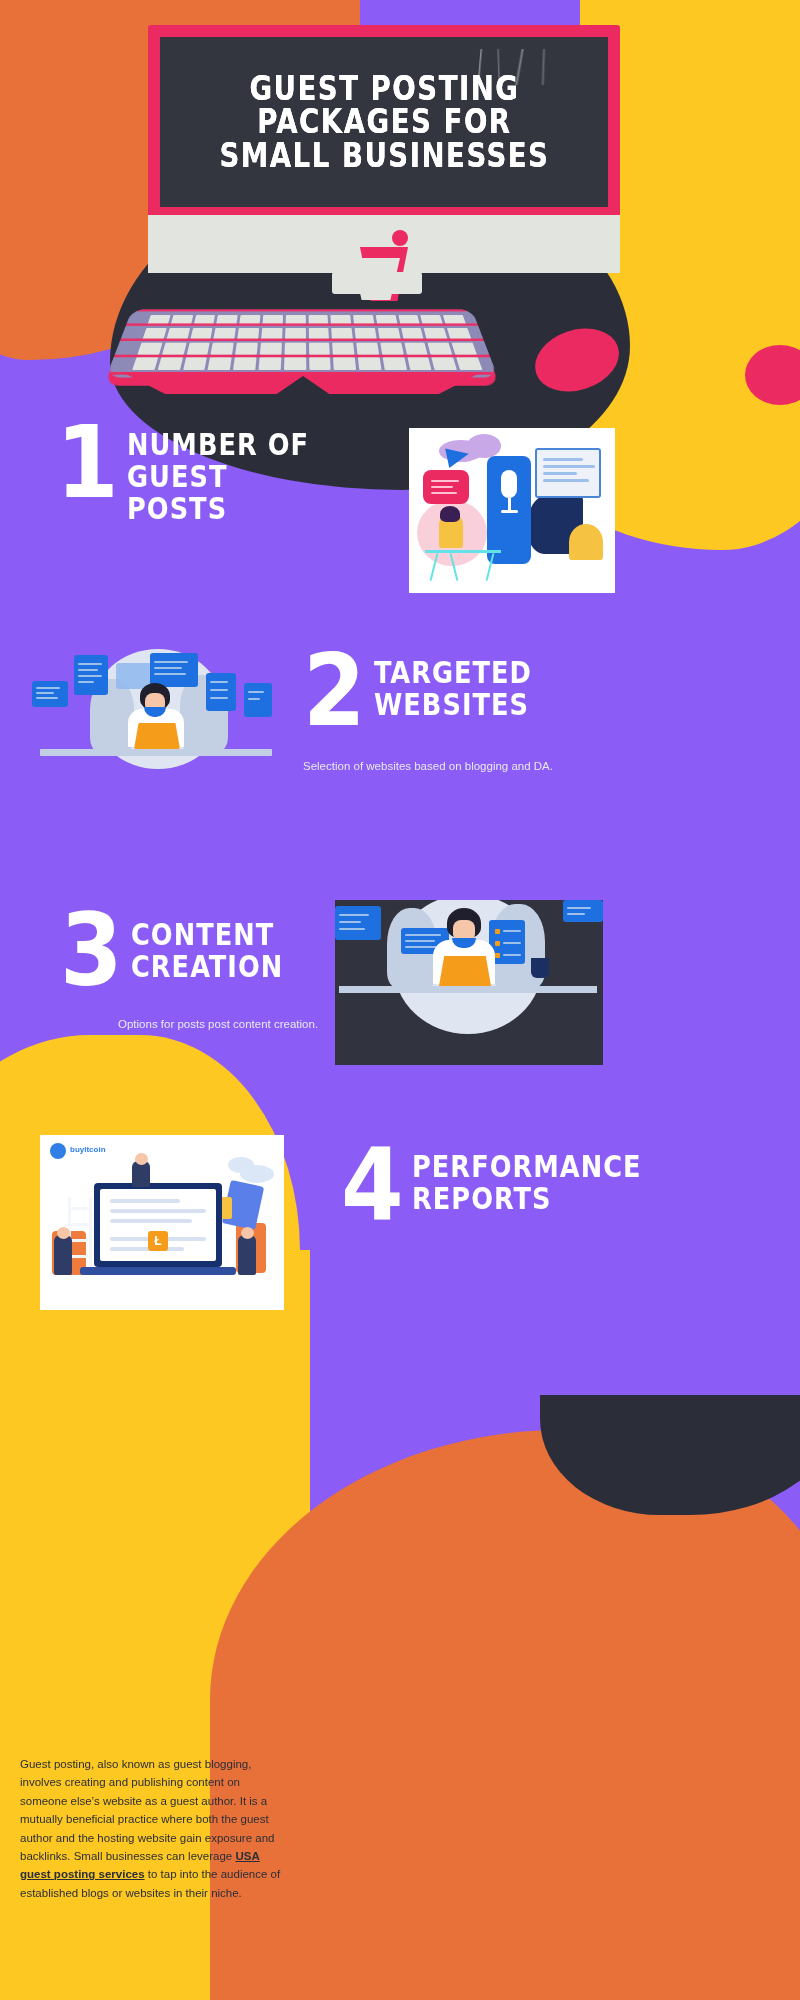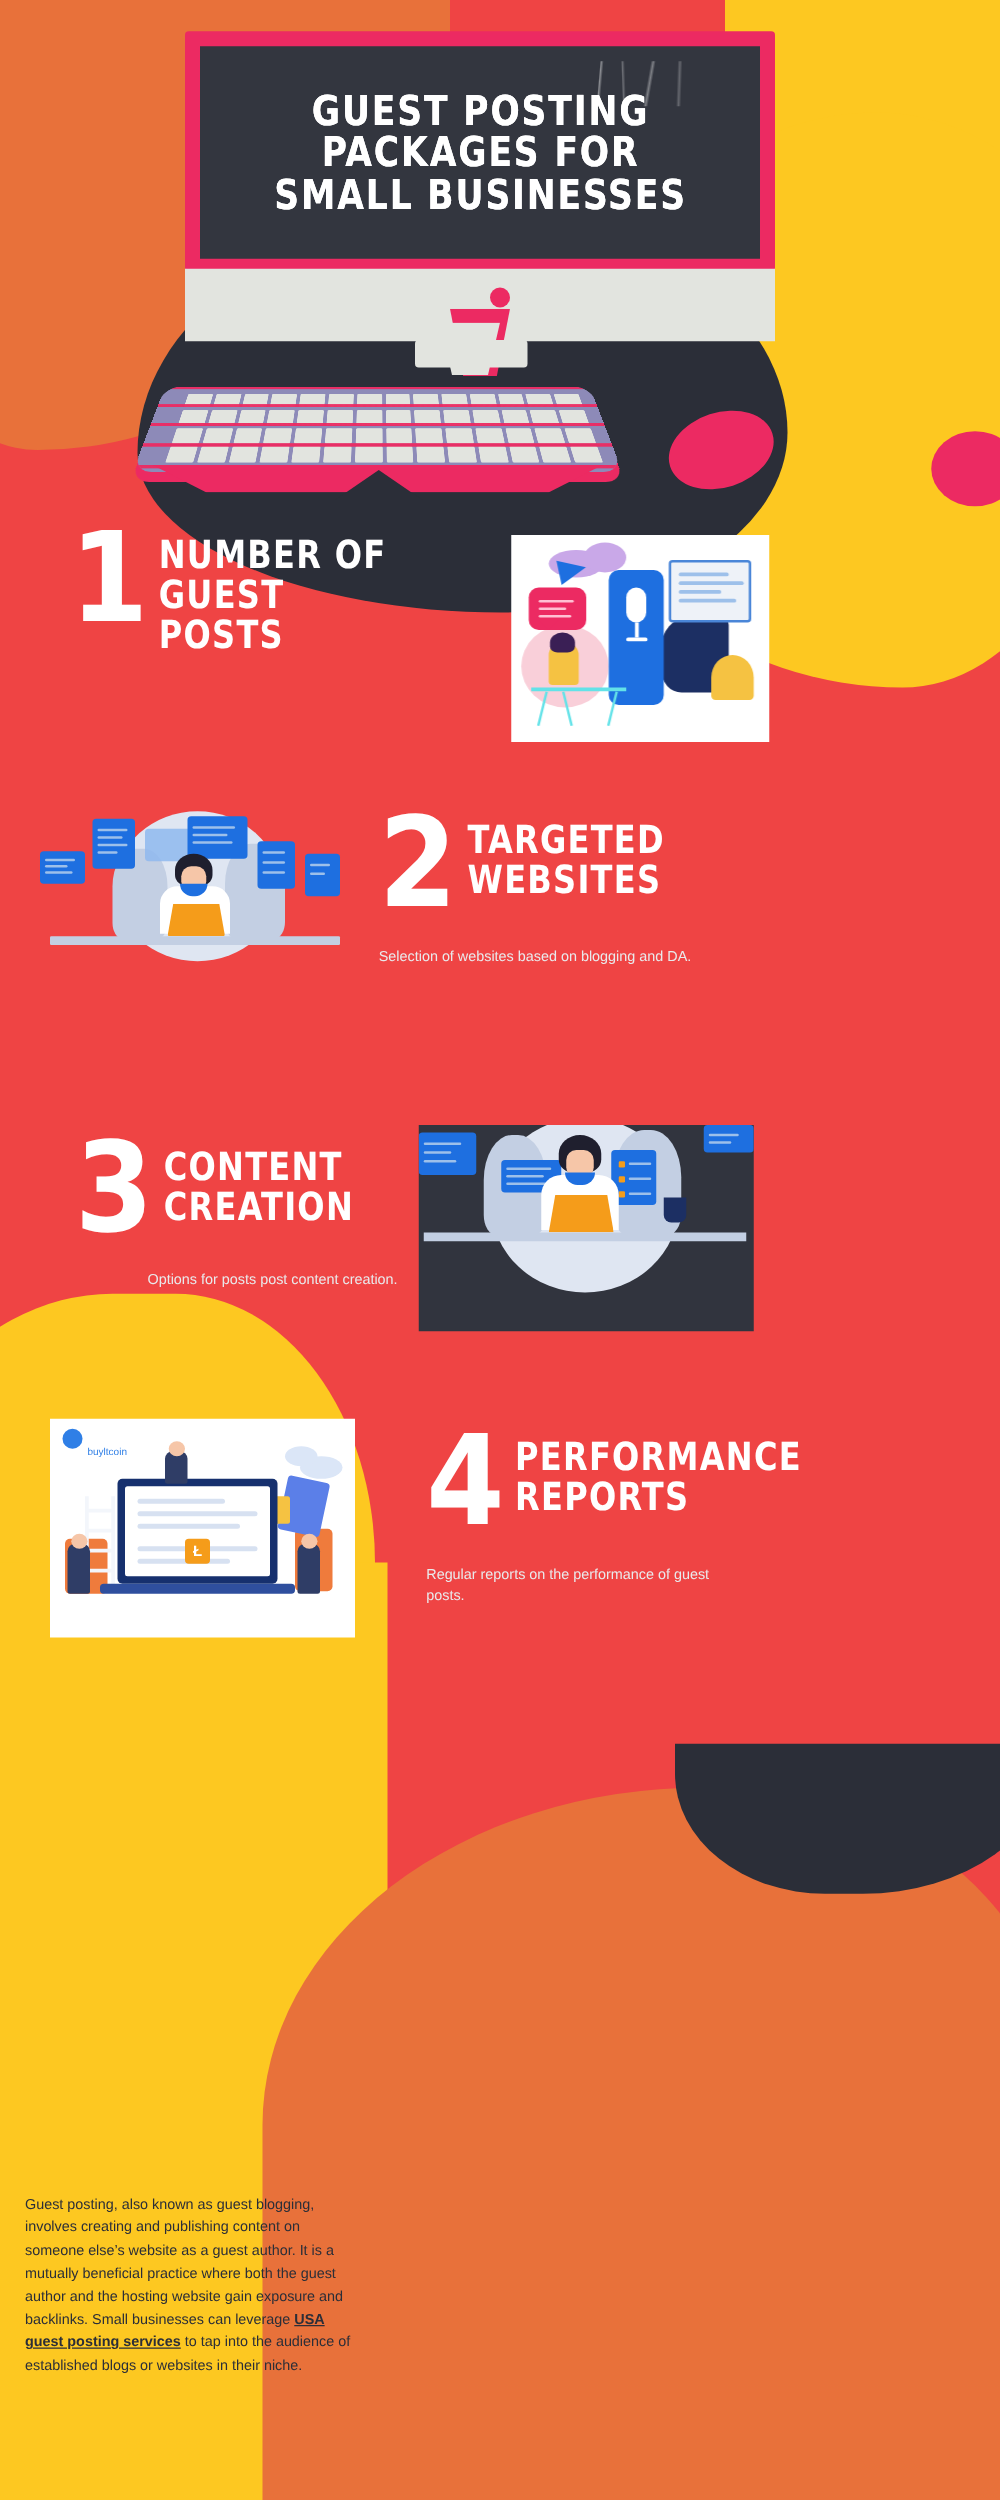--- a/index.html
+++ b/index.html
@@ -3,21 +3,21 @@
 <meta charset="utf-8">
 <style>
   * { margin:0; padding:0; box-sizing:border-box; }
   html,body { width:800px; height:2000px; }
   body {
     font-family: "Liberation Sans", sans-serif;
     background:#2b2e38;
     position:relative;
     overflow:hidden;
   }
-  .page { position:relative; width:800px; height:2000px; background:#ef4444; overflow:hidden; }
+  .page { position:relative; width:800px; height:2000px; background:#8b5cf6; overflow:hidden; }
 
   
   .blob { position:absolute; }
 
   #blob-orange-top {
     left:-60px; top:-40px; width:420px; height:330px;
     background:#e8713a;
     border-radius: 0 0 55% 45% / 0 0 60% 70%;
   }
   #blob-orange-top2{
@@ -240,21 +240,21 @@
               clip-path: polygon(10% 0, 90% 0, 100% 100%, 0 100%);}
   .i3-desk { position:absolute; left:4px; top:86px; width:258px; height:7px; background:#c3cfe3;}
   .i3-card { position:absolute; background:#1e6fe0; border-radius:3px;}
   .i3-card i { position:absolute; left:4px; height:2px; background:#9dc0ea; border-radius:2px;}
   .i3-mug { position:absolute; left:196px; top:58px; width:18px; height:20px; background:#1c2f63; border-radius:0 0 6px 6px;}
   .i3-check { position:absolute; background:#f59c1a; width:5px; height:5px; border-radius:1px;}
 
   
   #illus-4 { left:40px; top:1135px; width:244px; height:175px; }
   .i4-logo-dot { position:absolute; left:10px; top:8px; width:16px; height:16px; border-radius:50%; background:#2f7fe6;}
-  .i4-logo-txt { position:absolute; left:30px; top:10px; font-size:8px; color:#2f7fe6; font-weight:normal;margin-top:12px;}
+  .i4-logo-txt { position:absolute; left:30px; top:10px; font-size:8px; color:#2f7fe6; font-weight:bold;}
   .i4-laptop { position:absolute; left:54px; top:48px; width:128px; height:84px; background:#16306e; border-radius:4px;}
   .i4-laptop-screen { position:absolute; left:6px; top:6px; right:6px; bottom:6px; background:#fff; border-radius:2px;}
   .i4-line { position:absolute; left:10px; height:4px; background:#d7e1f1; border-radius:2px;}
   .i4-base { position:absolute; left:40px; top:132px; width:156px; height:8px; background:#2f4f9e; border-radius:3px;}
   .i4-ladder { position:absolute; left:28px; top:62px; width:24px; height:72px; }
   .i4-ladder:before,.i4-ladder:after{content:"";position:absolute;top:0;width:3px;height:100%;background:#f3f6fb;}
   .i4-ladder:before{left:0}.i4-ladder:after{right:0}
   .i4-rung { position:absolute; left:0; width:24px; height:3px; background:#f3f6fb;}
   .i4-orange { position:absolute; background:#ef7b3c; border-radius:4px;}
   .i4-yellowbox{ position:absolute; left:166px; top:62px; width:26px; height:22px; background:#f5c242; border-radius:2px;}
@@ -534,18 +534,17 @@
   </div>
 
   <div class="blob" id="blob-dark-bottomright"></div>
 
   <div class="section" style="left:341px; top:1142px; width:300px;">
     <div class="row">
       <div class="num">4</div>
       <div class="heading" style="padding-top:8px;">PERFORMANCE
 REPORTS</div>
     </div>
-    <div class="desc" style="margin-top:24px; width:260px;">Regular reports on the performance of guest posts.</div>
   </div>
 
   <div id="bottom-copy"><span>Guest posting, also known as guest blogging, involves creating and publishing content on someone else’s website as a guest author. It is a mutually beneficial practice where both the guest author and the hosting website gain exposure and backlinks. Small businesses can leverage </span><a href="#">USA guest posting services</a><span> to tap into the audience of established blogs or websites in their niche.</span></div>
 
 </div>
 
 </body></html>

